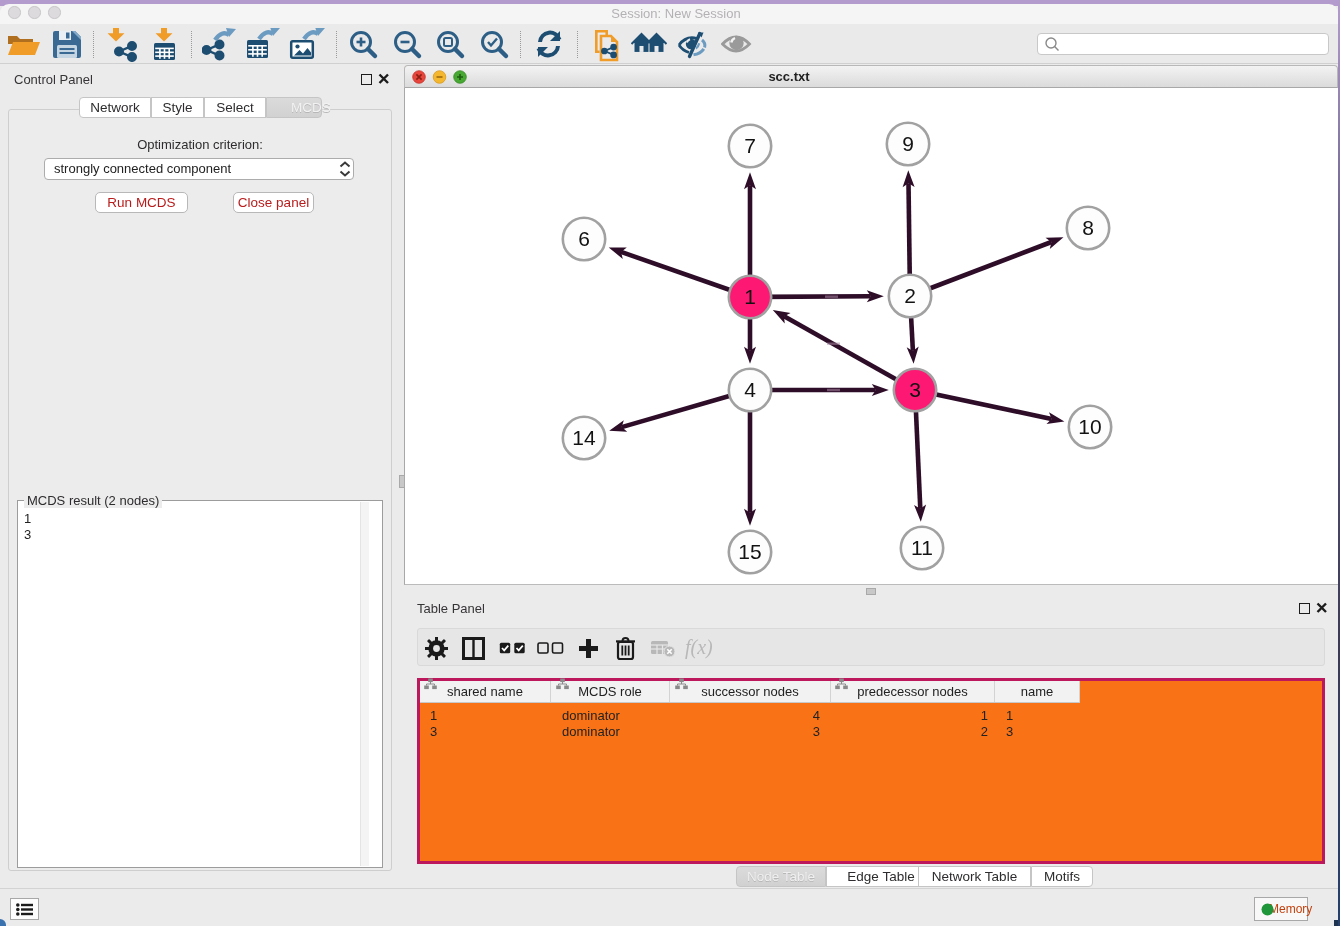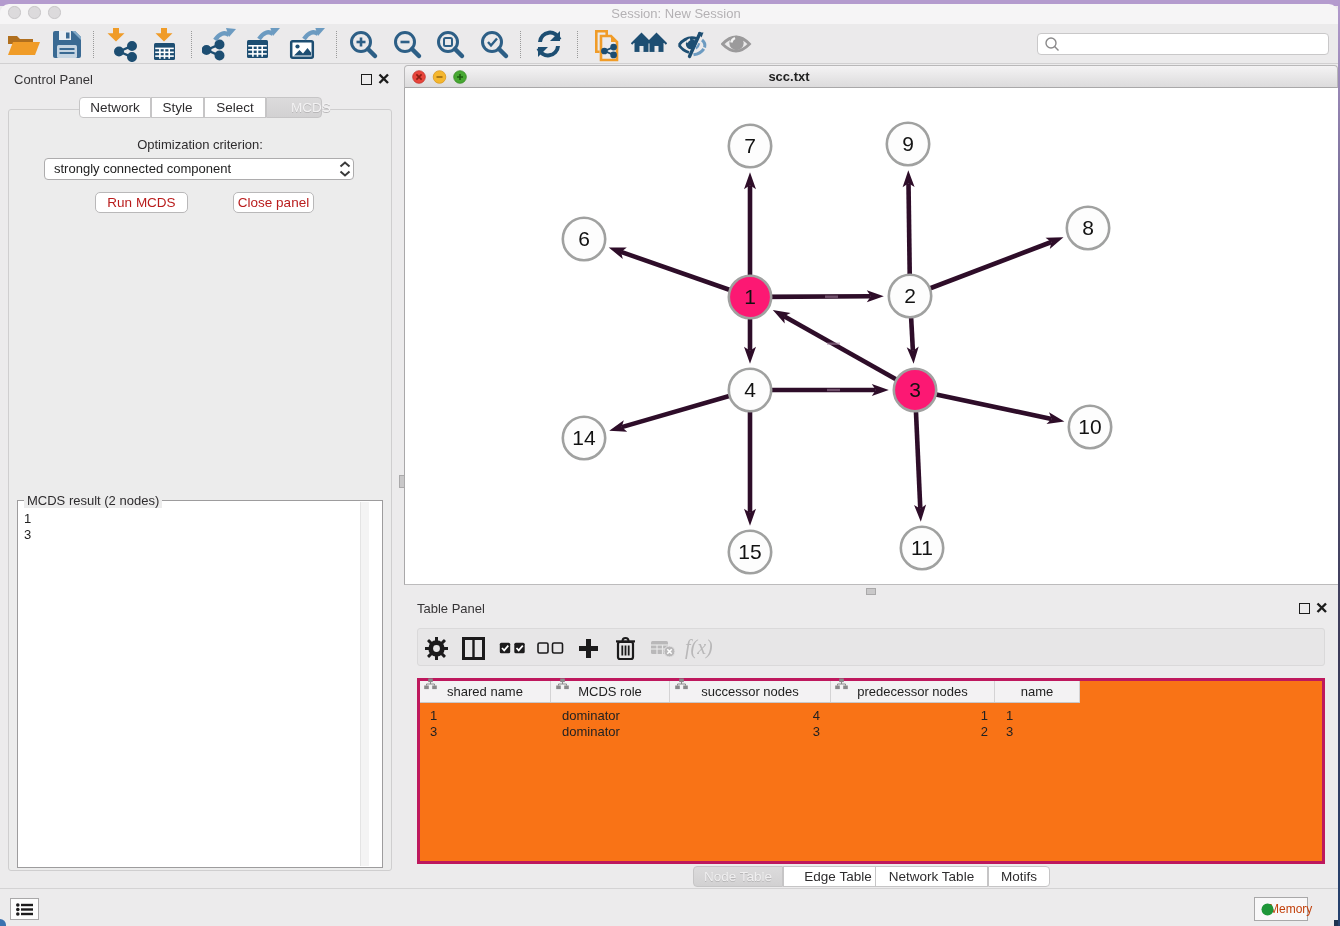--- a/index.html
+++ b/index.html
@@ -39,21 +39,21 @@
   #net-name{left:404px;top:69px;width:770px;text-align:center;font-size:13px;font-weight:700;color:#222;}
   #canvas{left:404px;top:88px;width:934px;height:497px;background:#fff;border-left:1px solid #a9a8a9;border-bottom:1px solid #bcbbbc;box-sizing:border-box;}
   
   #tp-title{left:417px;top:601px;font-size:13px;color:#363436;}
   #tp-toolbar{left:417px;top:628px;width:908px;height:38px;background:#e7e6e7;border:1px solid #dad9da;border-radius:3px;box-sizing:border-box;}
   #ttable{left:417px;top:672px;width:908px;height:186px;background:#f97316;border:3px solid #be185d;box-sizing:border-box;margin-top:6px;}
   #thead{position:absolute;left:0;top:0;width:660px;height:22px;background:#f3f2f3;border-bottom:1px solid #c9c8c9;box-sizing:border-box;}
   .th{position:absolute;top:0;height:21px;font-size:13px;color:#222;text-align:center;line-height:21px;border-right:1px solid #d4d3d4;box-sizing:border-box;}
   .td{position:absolute;font-size:13px;color:#222;}
   .btabs{position:absolute;top:866px;height:21px;background:#fff;border:1px solid #c6c5c6;box-sizing:border-box;
-         font-size:13.5px;color:#2e2c2e;text-align:center;line-height:19px;}
+         font-size:13.5px;color:#2e2c2e;text-align:center;line-height:19px;margin-left:43px;}
   .bsel{background:linear-gradient(#dcdbdc,#d2d1d2);color:#f0eff0;text-shadow:0 1px 0 #b8b7b8;}
   
   #statusbar{left:0;top:888px;width:1338px;height:38px;background:#ecebec;border-top:1px solid #d4d3d4;box-sizing:border-box;}
   #listbtn{left:10px;top:898px;width:29px;height:22px;background:#fdfdfd;border:1px solid #a9a8a9;box-sizing:border-box;}
   #membtn{left:1254px;top:897px;width:54px;height:24px;background:#f9f8f9;border:1px solid #a9a8a9;box-sizing:border-box;
           font-size:12px;color:#c2410c;text-align:center;line-height:22px;padding-left:14px;}
 </style>
 </head>
 <body>
 <div class="abs" id="deskstrip"></div>

